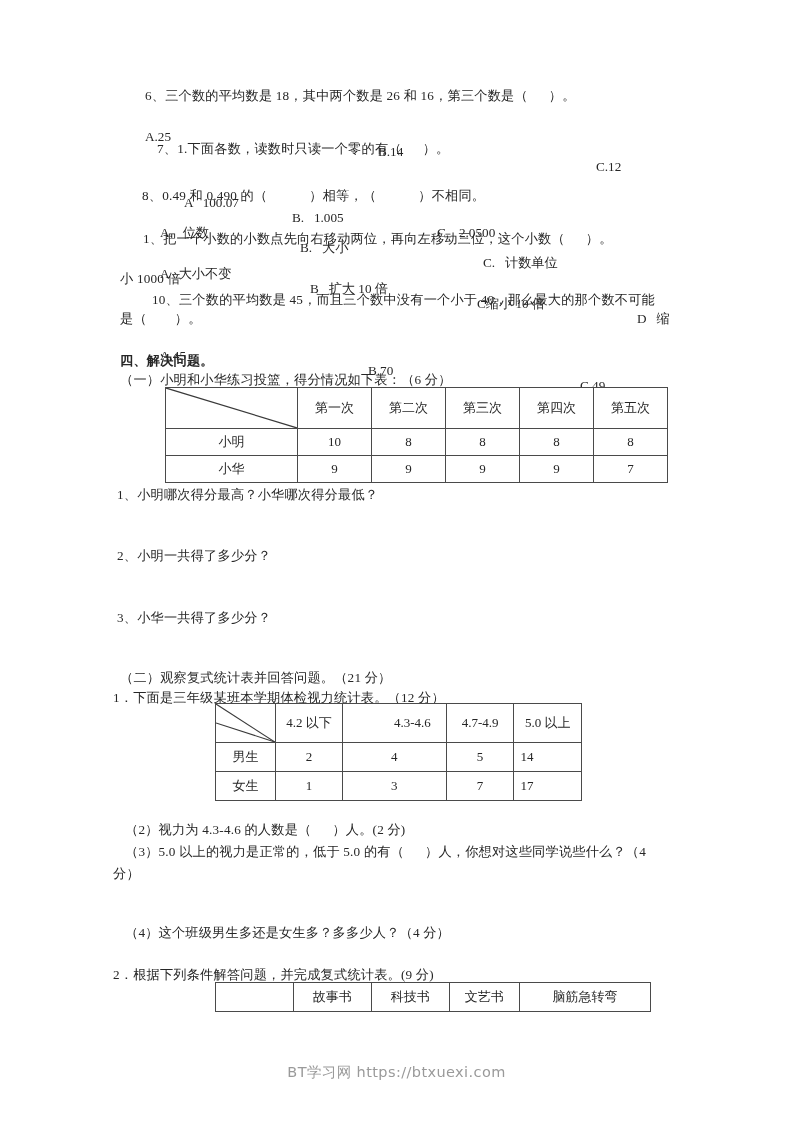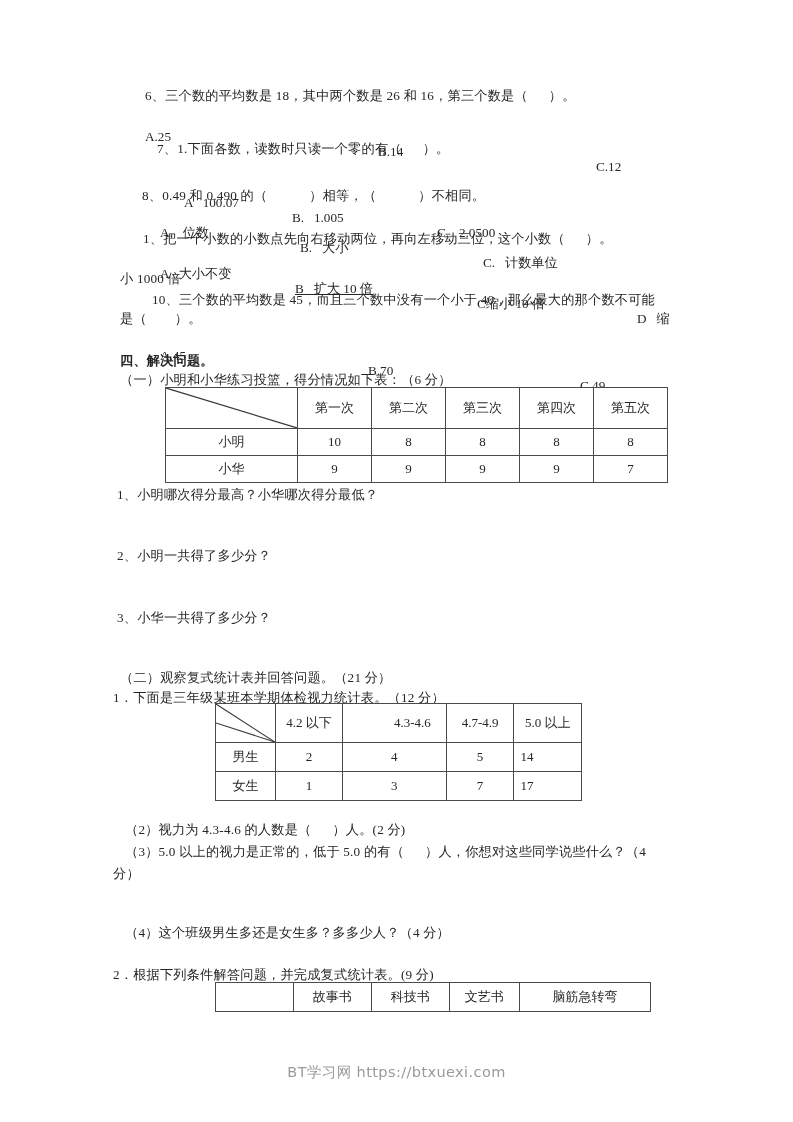--- a/index.html
+++ b/index.html
@@ -102,21 +102,21 @@
   <div class="ln" style="left:142px; top:188px;">8、0.49 和 0.490 的（            ）相等，（            ）不相同。</div>
   <div class="opt-row" style="left:0px; top:210px;">
     <span style="left:160px;">A.   位数</span>
     <span style="left:300px;">B.   大小</span>
     <span style="left:483px;">C.   计数单位</span>
   </div>
 
   <div class="ln" style="left:143px; top:231px;">1、把一个小数的小数点先向右移动两位，再向左移动三位，这个小数（      ）。</div>
   <div class="opt-row" style="left:0px; top:251px;">
     <span style="left:160px;">A   大小不变</span>
-    <span style="left:295px;text-decoration:underline;">B   扩大 10 倍</span>
+    <span style="left:310px;">B   扩大 10 倍</span>
     <span style="left:477px;">C缩小 10 倍</span>
     <span style="left:637px;">D   缩</span>
   </div>
   <div class="ln" style="left:120px; top:271px;">小 1000 倍</div>
 
   <div class="ln" style="left:152px; top:292px;">10、三个数的平均数是 45，而且三个数中没有一个小于 40，那么最大的那个数不可能</div>
   <div class="ln" style="left:120px; top:311px;">是（        ）。</div>
   <div class="opt-row" style="left:0px; top:333px;">
     <span style="left:160px;">A.45</span>
     <span style="left:368px;">B.70</span>

